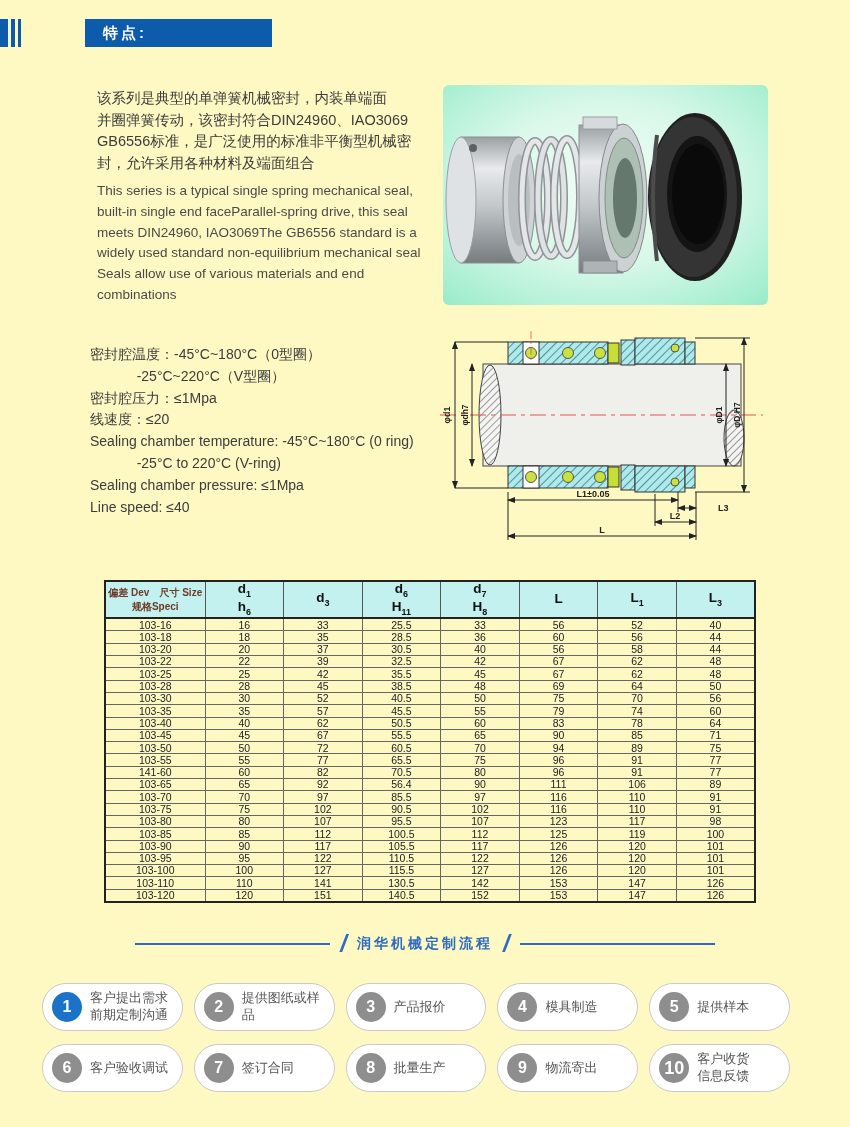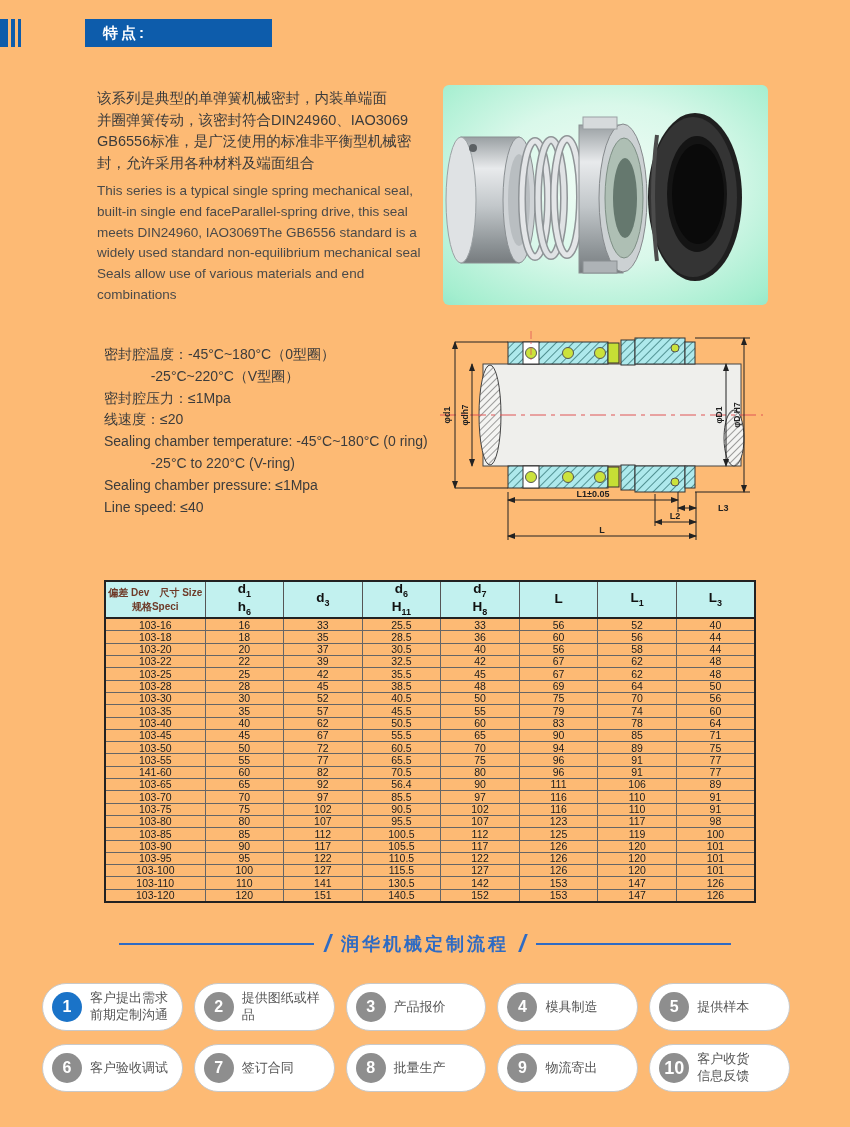--- a/index.html
+++ b/index.html
@@ -1,32 +1,32 @@
 <!DOCTYPE html>
 <html><head>
 <meta charset="utf-8">
 <style>
   html,body{margin:0;padding:0;background:#fff;}
-  .page{position:relative;width:850px;height:1127px;background:#fdba74;overflow:hidden;
+  .page{position:relative;width:850px;height:1127px;background:#fef9c3;overflow:hidden;
         font-family:"Liberation Sans","DejaVu Sans",sans-serif;color:#3f3f3f;}
   
   .stripe{position:absolute;top:19px;height:28px;background:#0d5cab;}
   .stripe.s1{left:0;width:8px;}
   .stripe.s2{left:11px;width:4px;}
   .stripe.s3{left:18px;width:3px;}
   .feature-bar{position:absolute;left:85px;top:19px;width:187px;height:28px;background:#0d5cab;
                color:#fff;font-size:15px;font-weight:bold;line-height:28px;padding-left:18px;
                letter-spacing:3px;box-sizing:border-box;}
   
   .intro-cn{position:absolute;left:97px;top:88px;font-size:14.5px;line-height:21.5px;
             color:#3c3c3c;white-space:pre;}
   .intro-en{position:absolute;left:97px;top:181px;font-size:13.5px;line-height:20.8px;
             color:#4a4a4a;white-space:pre;}
   
-  .specs{position:absolute;left:104px;top:344px;font-size:14px;line-height:21.8px;
+  .specs{position:absolute;left:90px;top:344px;font-size:14px;line-height:21.8px;
          color:#3c3c3c;white-space:pre;}
   
   .photo{position:absolute;left:443px;top:85px;width:325px;height:220px;border-radius:6px;overflow:hidden;}
   
   .drawing{position:absolute;left:428px;top:326px;width:345px;height:222px;}
   
   table.size-table{position:absolute;left:104px;top:580px;width:652px;border-collapse:collapse;
                    table-layout:fixed;font-family:"Liberation Sans",sans-serif;}
   table.size-table th,table.size-table td{border:1px solid #555;text-align:center;padding:0;}
   table.size-table{border:2px solid #222;}
@@ -35,21 +35,21 @@
   table.size-table thead th.corner{color:#6e3a28;font-size:10px;font-weight:bold;}
   table.size-table thead th.corner div{line-height:1.4;}
   table.size-table sub{font-size:9px;}
   table.size-table tbody td{height:11.3px;font-size:10.5px;line-height:1;color:#1c1c1c;
                             border-color:#666;}
   
   .process-title{position:absolute;top:928px;left:0;width:850px;height:32px;display:flex;
                  align-items:center;justify-content:center;color:#2e6bc4;}
   .pt-line{width:195px;height:2px;background:#2e6bc4;}
   .pt-slash{font-size:24px;font-weight:bold;font-style:italic;margin:0 10px;}
-  .pt-text{font-size:18px;font-weight:bold;letter-spacing:3px;text-align:center;}
+  .pt-text{font-size:14px;font-weight:bold;letter-spacing:3px;text-align:center;}
   
   .steps-row{position:absolute;left:42px;width:748px;display:flex;gap:11px;}
   .steps-row.r1{top:983px;}
   .steps-row.r2{top:1044px;}
   .step-card{flex:1;height:48px;border:1.5px solid #c9c9c9;border-radius:24px;background:#fff;
              display:flex;align-items:center;padding:0 6px 0 9px;box-sizing:border-box;}
   .step-num{width:30px;height:30px;border-radius:50%;background:#8e8e8e;color:#fff;
             display:flex;align-items:center;justify-content:center;font-size:16px;
             flex:0 0 30px;margin-right:8px;font-weight:bold;}
   .step-num.accent{background:#1a73c8;}

